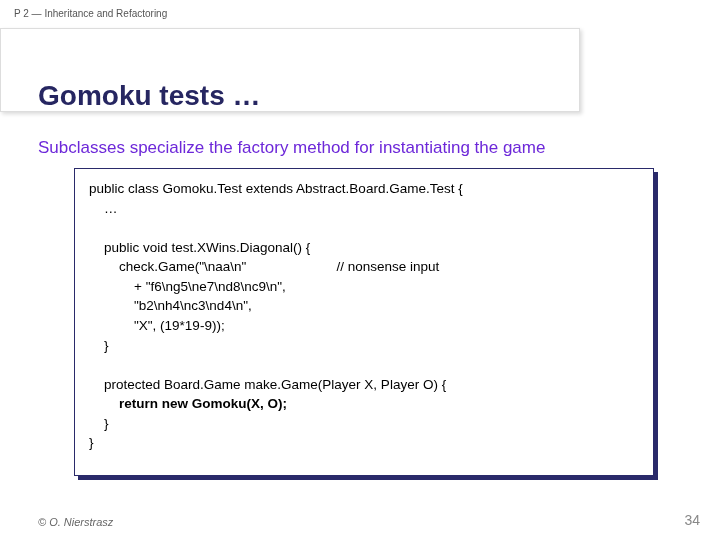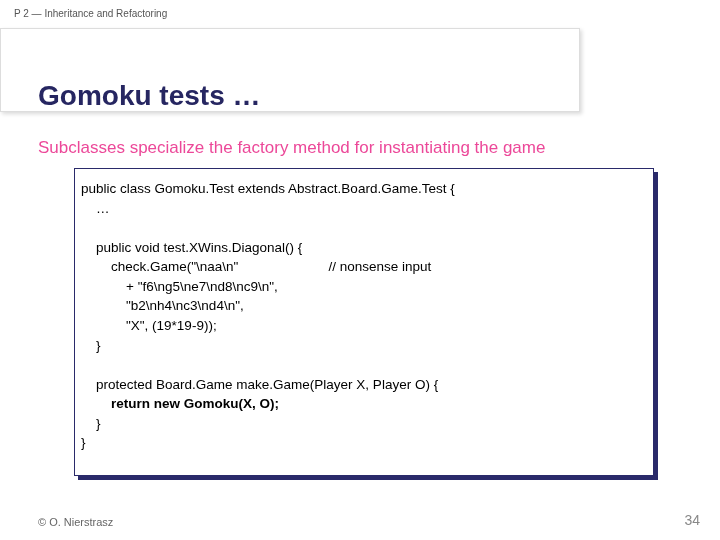--- a/index.html
+++ b/index.html
@@ -65,47 +65,48 @@
   .logo-uni {
     font-size: 8px;
     color: #c00;
     letter-spacing: 0.5px;
     margin-top: 2px;
   }
   .subtitle {
     position: absolute;
     top: 138px; left: 38px;
     font-size: 17px;
-    color: #ec4899;
+    color: #6d28d9;
   }
   .code-shadow {
     position: absolute;
     top: 172px; left: 78px;
     width: 580px; height: 308px;
     background: #2a2a6a;
   }
   .code-box {
     position: absolute;
     top: 168px; left: 74px;
     width: 580px; height: 308px;
     background: #fff;
     border: 1px solid #2a2a6a;
-    padding: 10px 6px;
+    padding: 10px 14px;
     font-family: Arial, sans-serif;
     font-size: 13.5px;
     line-height: 1.45;
     color: #000;
     white-space: pre;
   }
   .code-box b { font-weight: bold; }
   .footer-left {
     position: absolute;
     bottom: 12px; left: 38px;
     font-size: 11px;
     color: #666;
+    font-style: italic;
   }
   .footer-right {
     position: absolute;
     bottom: 12px; right: 20px;
     font-size: 14px;
     color: #888;
   }
 </style>
 </head>
 <body>

